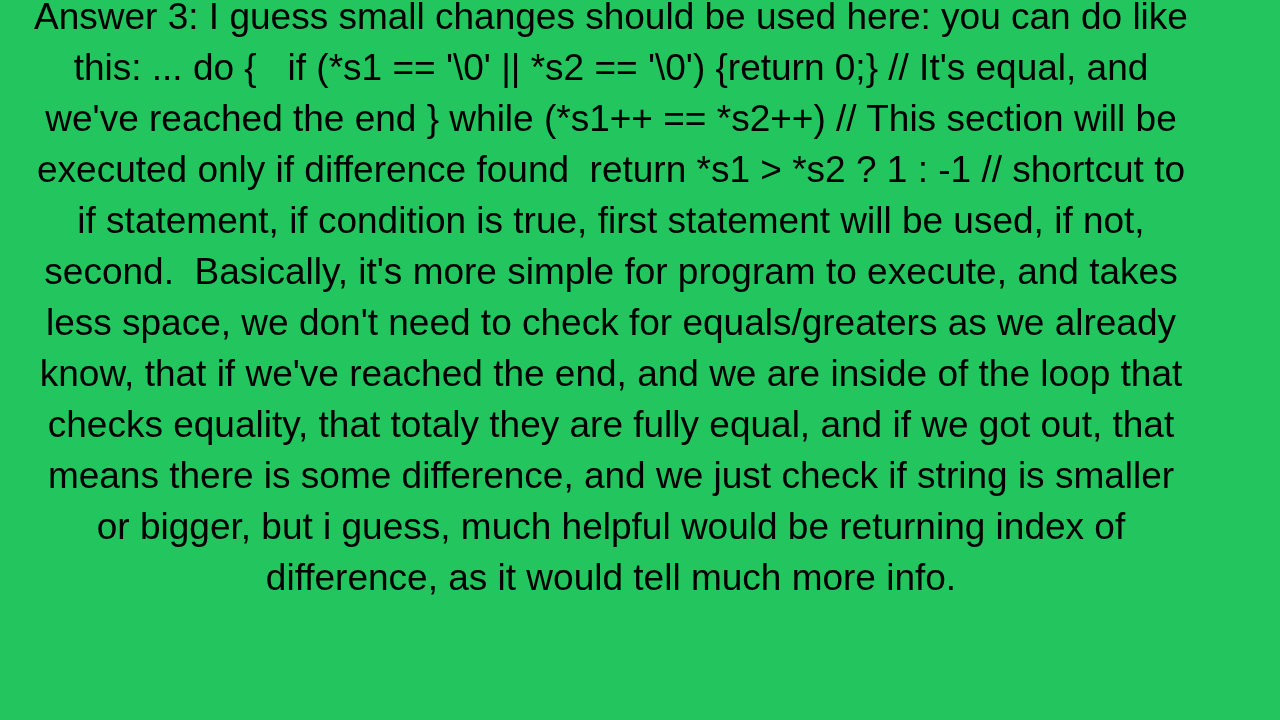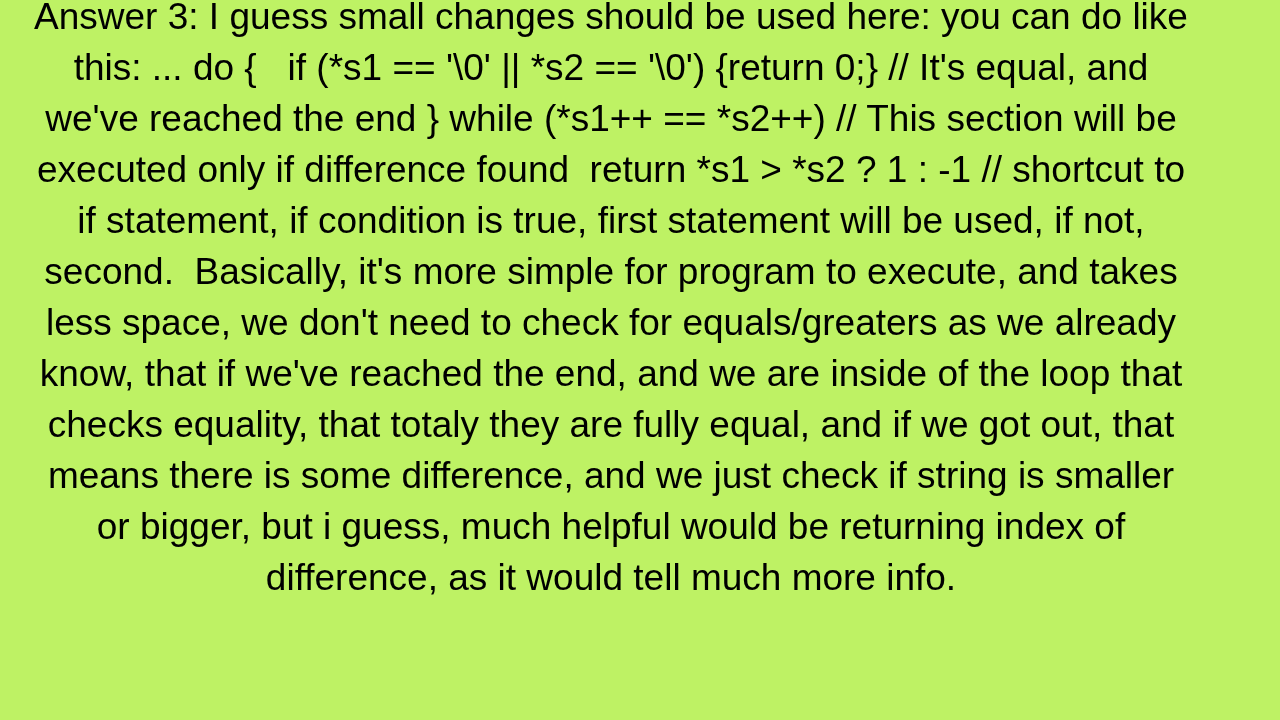--- a/index.html
+++ b/index.html
@@ -13,21 +13,21 @@
     height: 720px;
     overflow: hidden;
     font-family: "Liberation Sans", sans-serif;
   }
   
   #viewport {
     position: relative;
     width: 1280px;
     height: 720px;
     overflow: hidden;
-    background: #bef264;
+    background: #22c55e;
   }
   #answer-text {
     position: absolute;
     left: 0;
     top: -9px;            
     width: 1222px;
     margin: 0 auto;
     padding: 0 29px;
     box-sizing: border-box;
     text-align: center;

